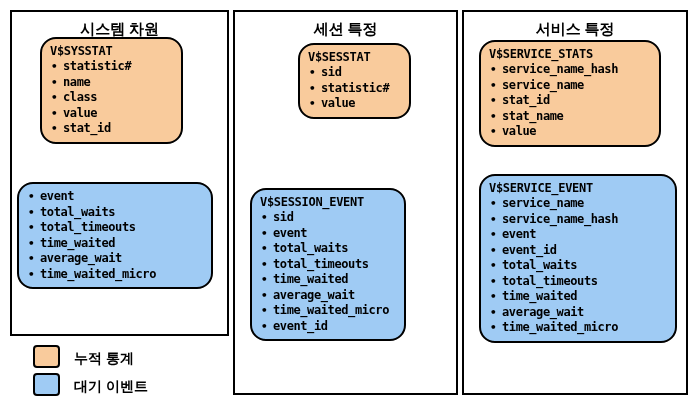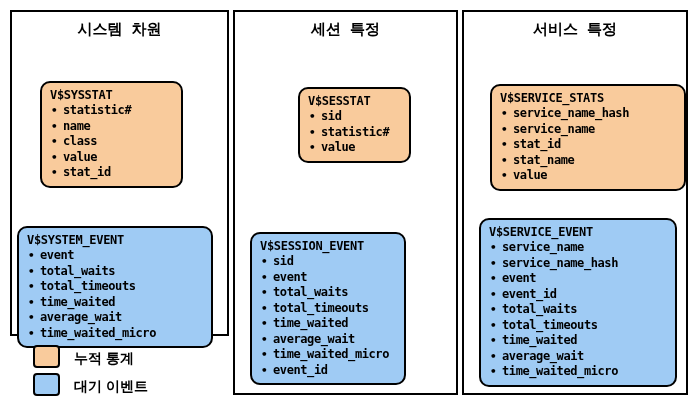--- a/index.html
+++ b/index.html
@@ -36,31 +36,30 @@
   
   .col-title {
     position: absolute;
     width: 100%;
     text-align: center;
     top: 8px;
     font-size: 15px;
     font-weight: bold;
     color: #000000;
     letter-spacing: 0px;
-    font-family: Liberation Mono, monospace;
+    font-family: Liberation Serif, serif;
   }
 
   
   .ebox {
     position: absolute;
     border: 2px solid #000000;
-    border-radius: 10px;
+    border-radius: 16px;
     box-sizing: border-box;
     padding: 5px 7px 5px 8px;
-    margin-top: 44px;
   }
   .ebox.stat  { background: #F9CB9C; }
   .ebox.event { background: #9FCBF4; }
 
   .ebox .ename {
     font-family: "DejaVu Sans Mono", "Liberation Mono", monospace;
     font-weight: bold;
     font-size: 12px;
     line-height: 15px;
     color: #000000;
@@ -91,21 +90,21 @@
     font-size: 11px;
   }
 
   
   #box-sysstat       { left: 40px;  top: 37px;  width: 143px; }
   #box-system-event  { left: 17px;  top: 182px; width: 196px; }
   
   #box-sesstat       { left: 298px; top: 43px;  width: 113px; }
   #box-session-event { left: 250px; top: 188px; width: 156px; }
   
-  #box-service-stats { left: 490px; top: 40px;  width: 196px; }
+  #box-service-stats { left: 479px; top: 40px;  width: 182px; }
   #box-service-event { left: 479px; top: 174px; width: 198px; }
 
   
   #legend {
     position: absolute;
     left: 33px;
     top: 340px;
   }
   .legend-row {
     display: flex;
@@ -145,21 +144,20 @@
     <ul>
       <li>statistic#</li>
       <li>name</li>
       <li>class</li>
       <li>value</li>
       <li>stat_id</li>
     </ul>
   </div>
 
   <div class="ebox event" id="box-system-event">
-    <div class="ename">V$SYSTEM_EVENT</div>
     <ul>
       <li>event</li>
       <li>total_waits</li>
       <li>total_timeouts</li>
       <li>time_waited</li>
       <li>average_wait</li>
       <li>time_waited_micro</li>
     </ul>
   </div>
 

